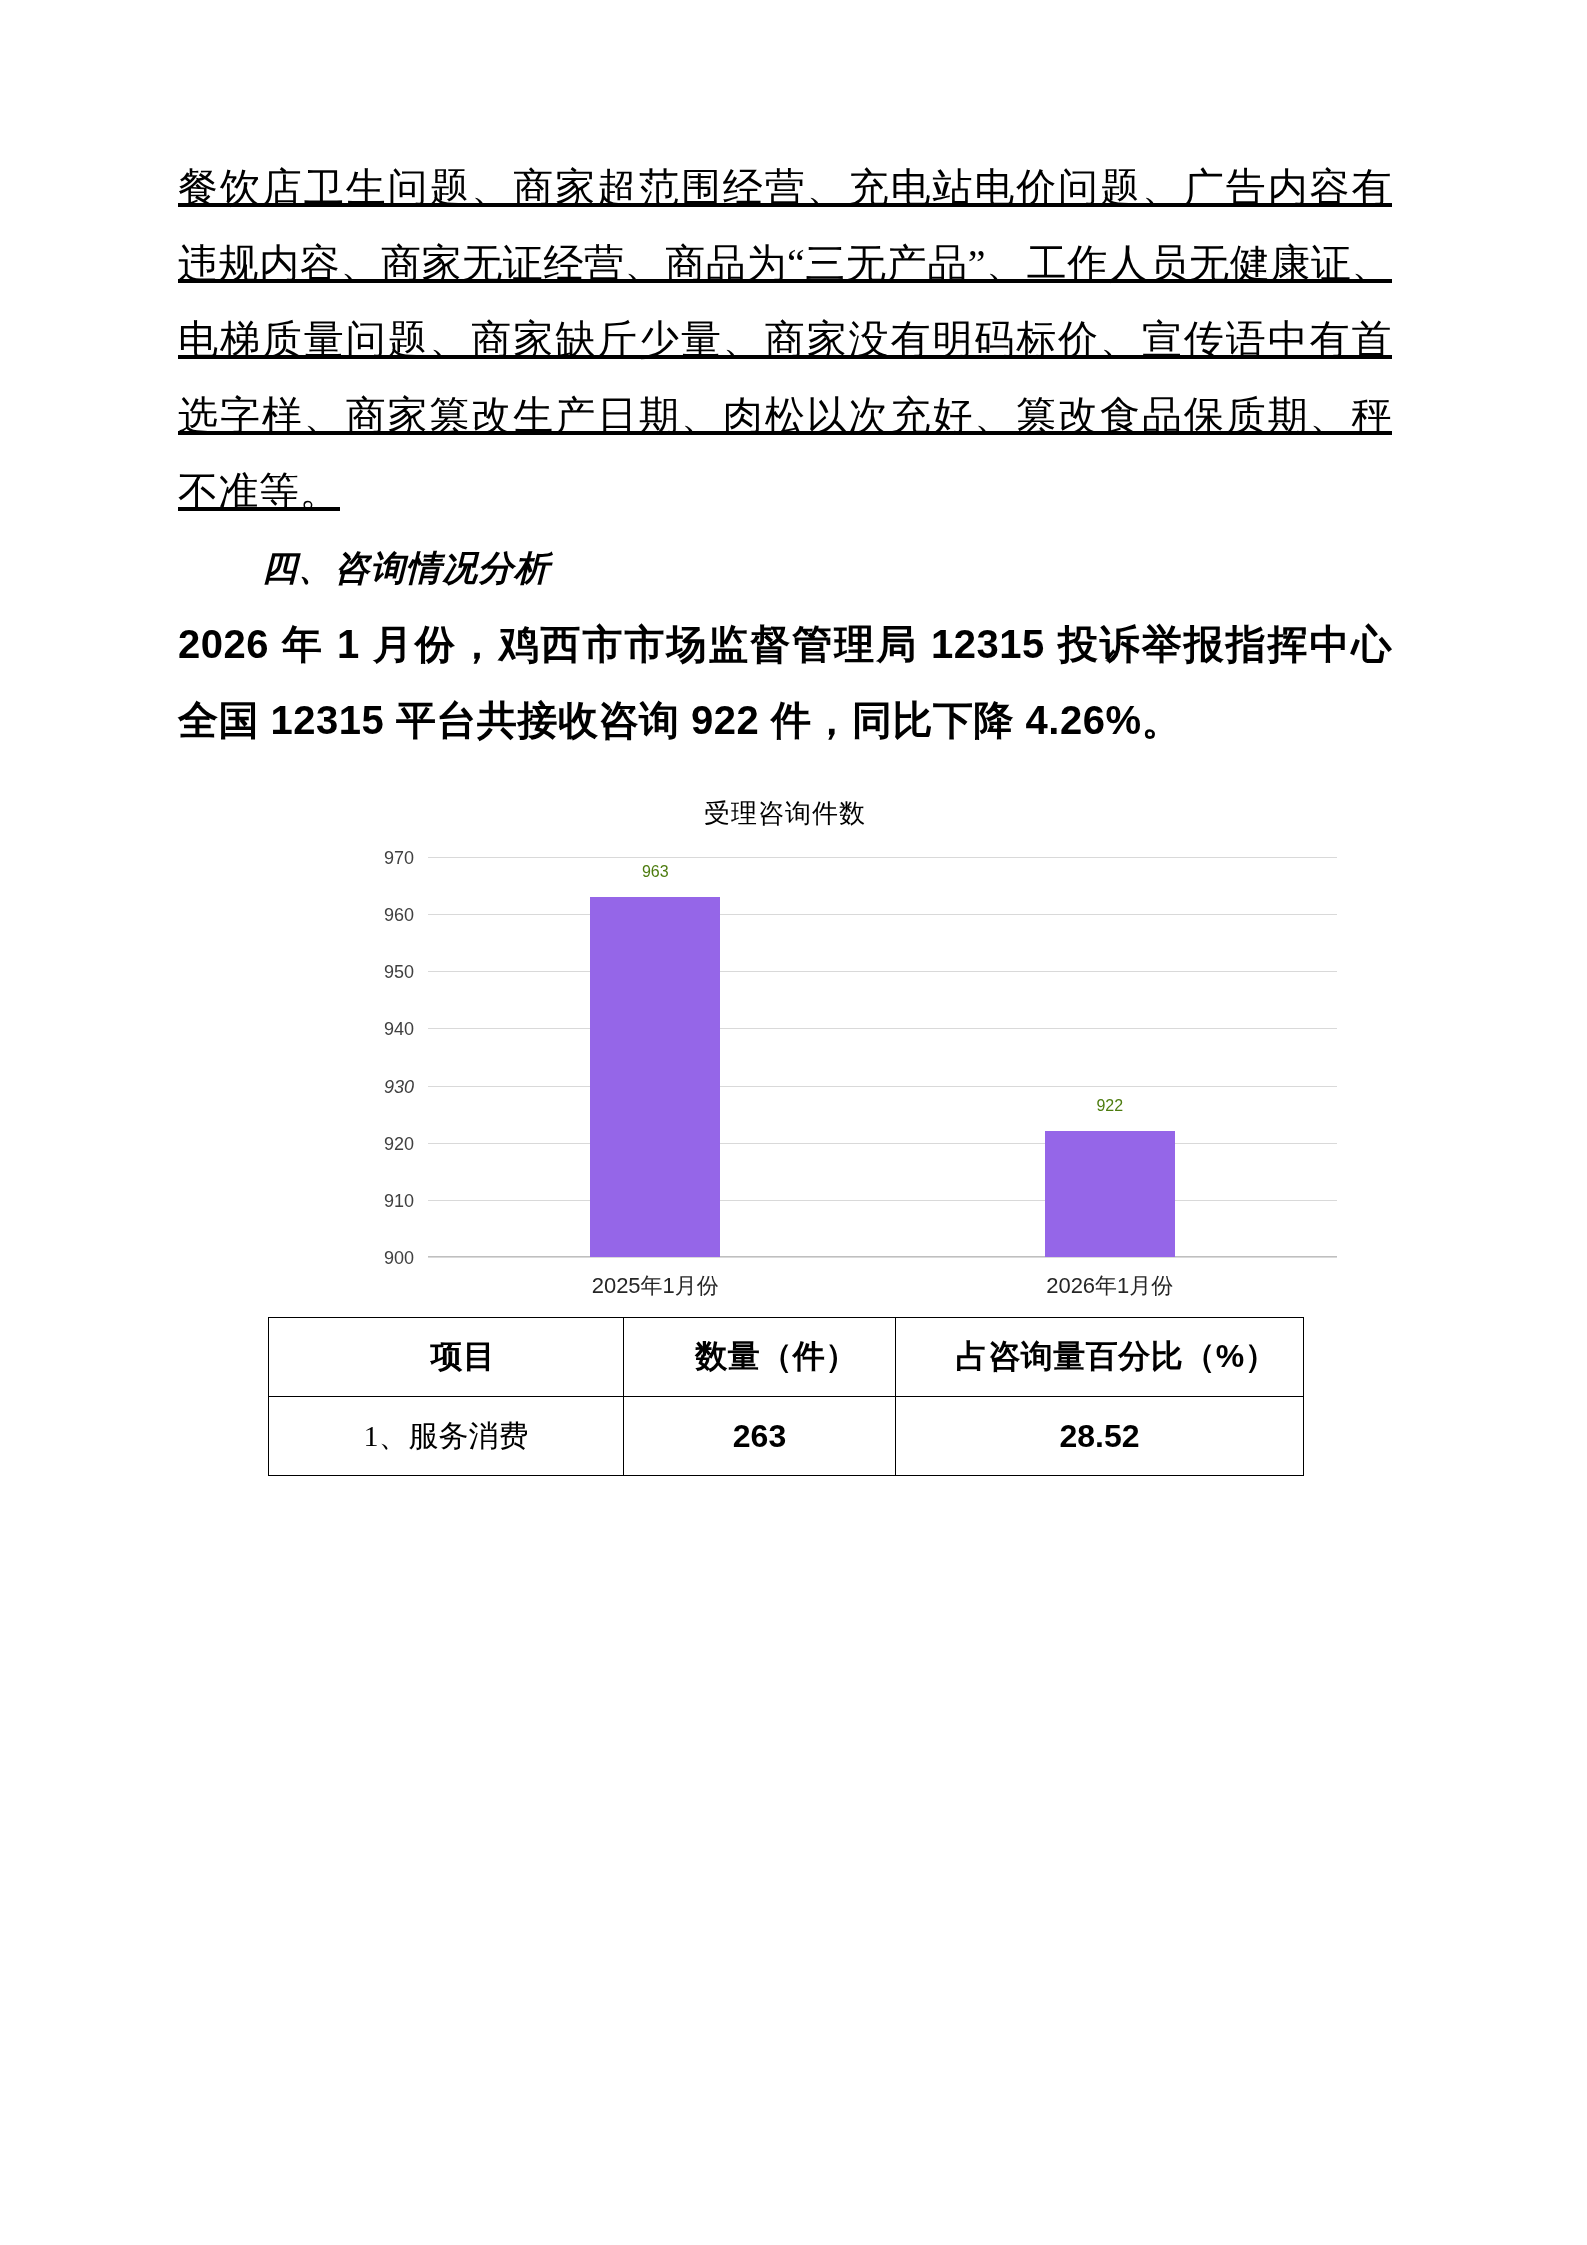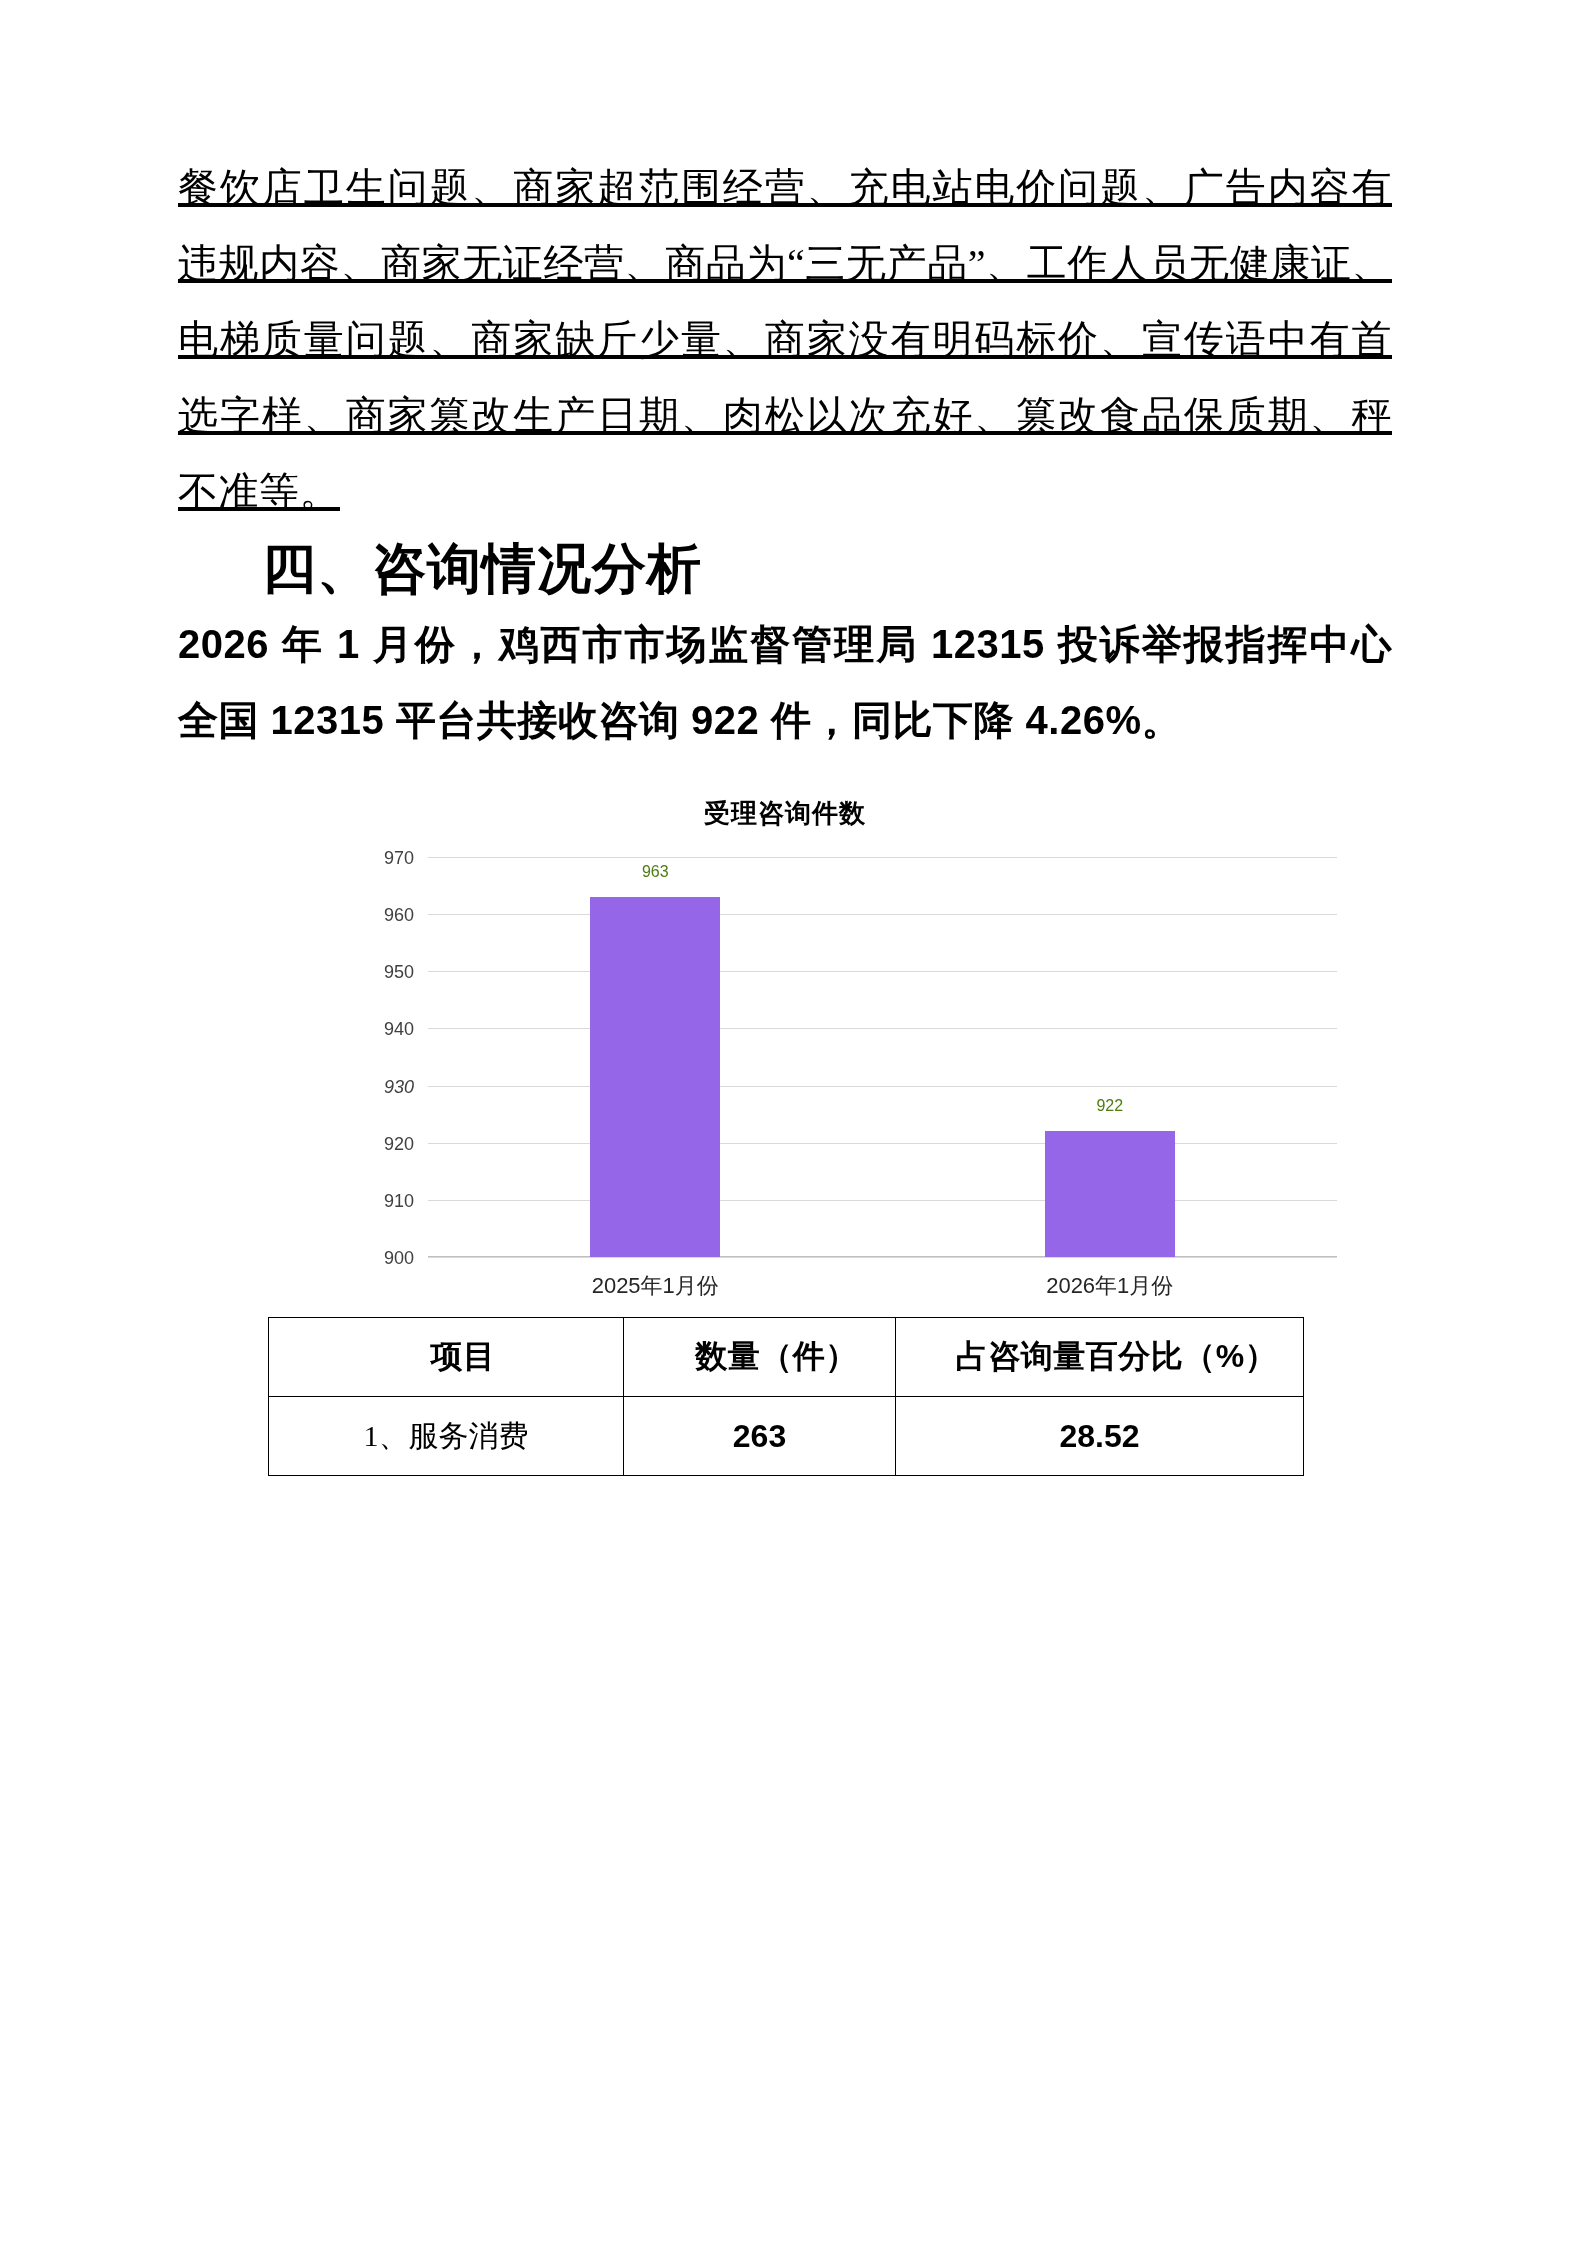--- a/index.html
+++ b/index.html
@@ -32,25 +32,26 @@
     text-align: justify;
     text-justify: inter-ideograph;
     letter-spacing: 0.5px;
     margin: 0;
     text-decoration: underline;
   }
 
   .heading {
     font-family: "Liberation Sans", sans-serif;
     font-weight: bold;
-    font-size: 54px;
+    font-size: 35px;
     line-height: 76px;
     margin: 0;
     text-indent: 84px;
     letter-spacing: 1px;
+    font-style: italic;
   }
 
   .para-bold {
     font-family: "Liberation Sans", sans-serif;
     font-weight: bold;
     font-size: 40px;
     line-height: 76px;
     text-align: justify;
     text-justify: inter-ideograph;
     margin: 0;
@@ -59,21 +60,21 @@
 
   
   .chart-block {
     margin-top: 38px;
     width: 100%;
     position: relative;
   }
   .chart-title {
     text-align: center;
     font-family: "Liberation Sans", sans-serif;
-    font-weight: bold;
+    font-weight: normal;
     font-size: 26px;
     color: #000;
     margin-bottom: 26px;
     letter-spacing: 1px;
   }
   .chart-area {
     position: relative;
     height: 400px;
     margin: 0 55px 0 250px;
   }

